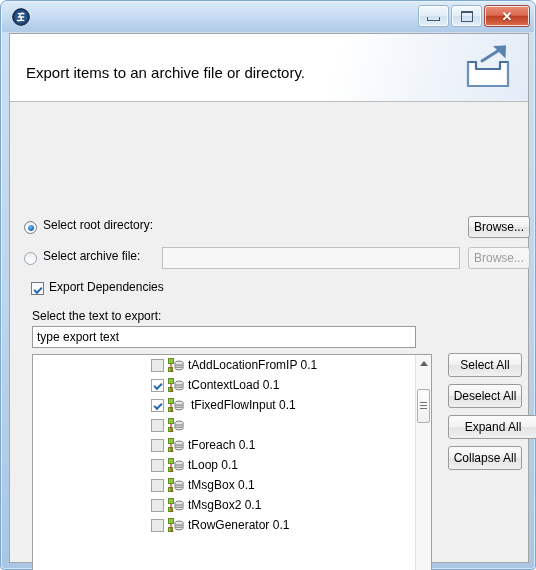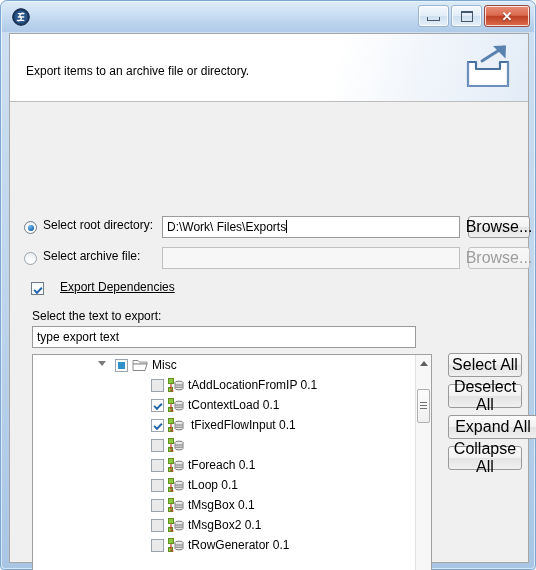--- a/index.html
+++ b/index.html
@@ -120,21 +120,21 @@
     left: 0; top: 0;
     width: 518px;
     height: 68px;
     background: linear-gradient(105deg, #ffffff 0%, #ffffff 62%, #f2f6fb 78%, #e3ecf7 100%);
     border-bottom: 1px solid #bdbdbd;
     box-sizing: border-box;
   }
   .banner-text {
     position: absolute;
     left: 16px; top: 30px;
-    font-size: 12px;
+    font-size: 15px;
     color: #000;
     text-align: right;
   }
   .banner-icon {
     position: absolute;
     right: 12px; top: 8px;
     width: 56px; height: 52px;
   }
 
   
@@ -222,21 +222,21 @@
   }
 
   
   .btn {
     position: absolute;
     box-sizing: border-box;
     border: 1px solid #9a9a9a;
     border-radius: 3px;
     background: linear-gradient(180deg, #fbfbfb 0%, #f2f2f2 48%, #e4e4e4 52%, #f0f0f0 100%);
     font-family: "Liberation Sans", sans-serif;
-    font-size: 16px;
+    font-size: 12px;
     color: #000;
     display: flex;
     align-items: center;
     justify-content: center;
     text-align: center;
   }
   .btn.disabled {
     color: #9d9d9d;
     border-color: #c2c2c2;
     background: linear-gradient(180deg, #f7f7f7 0%, #f2f2f2 100%);
@@ -421,46 +421,36 @@
           <path d="M22 19 L44 5" stroke="#5a82ae" stroke-width="3" stroke-linecap="round"></path>
           <path d="M33 4 L46 3.5 L45.5 16.5 Z" fill="#5a82ae"></path>
         </svg>
       </span>
     </div>
 
     <div class="content">
 
       <span class="radio on" style="left:14px; top:118px;"></span>
       <span class="row-label" style="left:33px; top:115px;">Select root directory:</span>
-      <div class="tinput" style="left:152px; top:113px; width:298px;"><span>D:\Work\ Files\Exports</span><span class="caret"></span></div>
       <div class="btn" style="left:458px; top:113px; width:62px; height:22px;">Browse...</div>
 
       <span class="radio off" style="left:14px; top:149px;"></span>
       <span class="row-label" style="left:33px; top:146px;">Select archive file:</span>
       <div class="tinput disabled" style="left:152px; top:144px; width:298px;" placeholder=""></div>
       <div class="btn disabled" style="left:458px; top:144px; width:62px; height:22px;">Browse...</div>
 
       <span class="cbox checked" style="left:21px; top:179px;"></span>
-      <span class="row-label" style="left:50px; top:177px;text-decoration:underline;">Export Dependencies</span>
+      <span class="row-label" style="left:39px; top:177px;">Export Dependencies</span>
 
       <span class="row-label" style="left:22px; top:206px;">Select the text to export:</span>
 
       <div class="tinput" style="left:22px; top:223px; width:384px;" placeholder="type filter text">type export text</div>
 
       <div class="treebox" style="left:22px; top:251px; width:400px; height:244px;">
         <div class="tree-rows" id="tree-rows">
-            <div class="trow">
-              <span class="twist expanded" style="left: 65px;"></span>
-              <span class="tcb partial" style="left: 82px;"></span>
-              <span class="ticon" style="left: 99px;"><svg width="16" height="14" viewBox="0 0 16 14">
-                  <path d="M1 2.5 h5 l1.4 1.6 H15 v2 H1 Z" fill="#ffffff" stroke="#8a8a8a" stroke-width="1"></path>
-                  <path d="M1 6 h14 l-2 6.5 H1 Z" fill="#ffffff" stroke="#8a8a8a" stroke-width="1"></path>
-                </svg></span>
-              <span class="tlabel" style="left: 119px;">Misc</span>
-            </div>
             <div class="trow">
               <span class="tcb empty" style="left: 118px;"></span>
               <span class="ticon" style="left: 135px;"><svg width="16" height="15" viewBox="0 0 16 15">
                   <rect x="0.5" y="0.5" width="5" height="5" fill="#8cc63f" stroke="#5f9020" stroke-width="1"></rect>
                   <rect x="0.5" y="9.5" width="4" height="4" fill="#8cc63f" stroke="#5f9020" stroke-width="1"></rect>
                   <path d="M3 6 V11" stroke="#c0392b" stroke-width="1.2" fill="none"></path>
                   <path d="M3 11.5 q0 1.5 2.5 1.5" stroke="#c0392b" stroke-width="1.2" fill="none"></path>
                   <ellipse cx="11" cy="4.6" rx="4" ry="1.5" fill="#eeeeee" stroke="#6e6e6e" stroke-width="0.9"></ellipse>
                   <path d="M7 4.6 V10.4 q0 1.5 4 1.5 q4 0 4 -1.5 V4.6" fill="#e6e6e6" stroke="#6e6e6e" stroke-width="0.9"></path>
                   <path d="M7.6 7 h6.8 M7.6 9.2 h6.8" stroke="#6e6e6e" stroke-width="0.9"></path>

